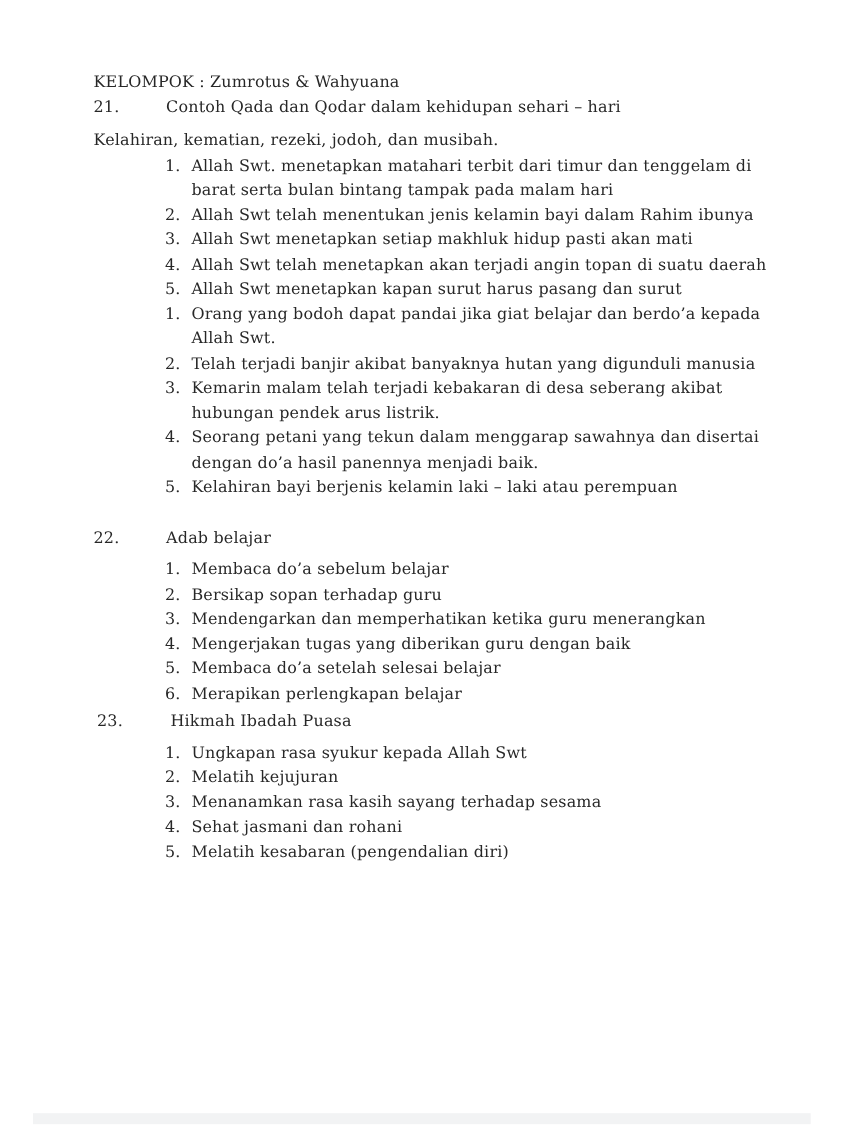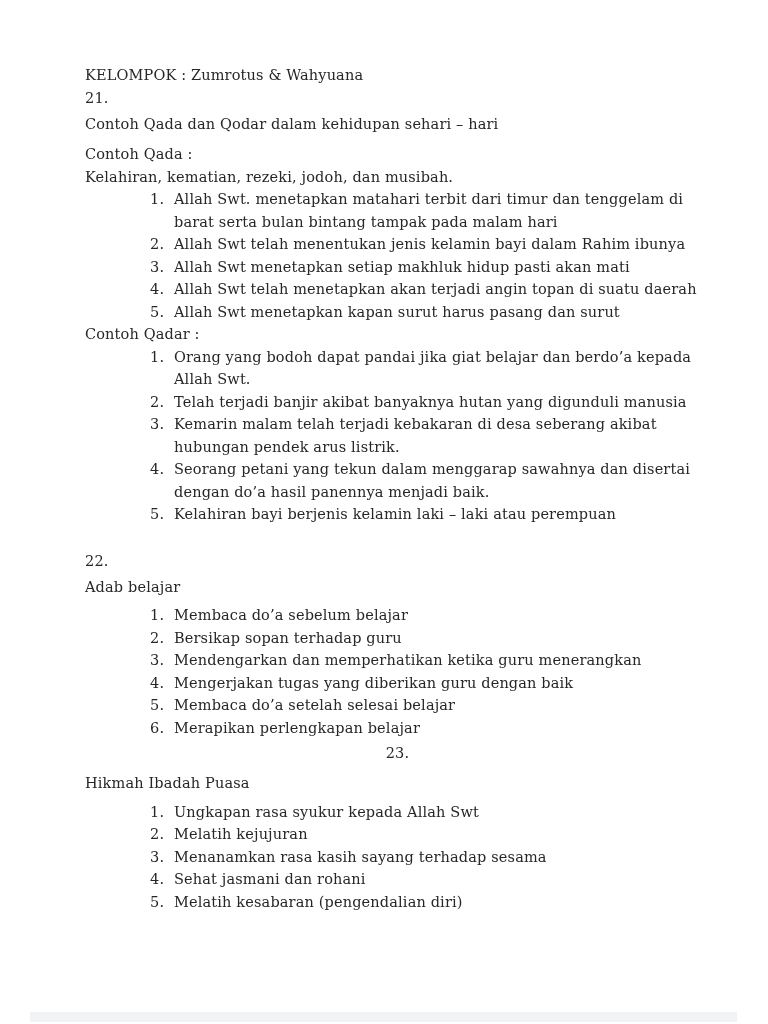--- a/index.html
+++ b/index.html
@@ -26,27 +26,26 @@
     line-height: 22.5px;
     letter-spacing: 0.15px;
   }
   .doc p { margin: 0; }
   .kelompok { margin: 0 0 15px 0; }
   .kisi     { margin: 0 0 36px 0; }
 
   .sec-head {
     display: flex;
     margin: 0;
-    flex-direction: column;
   }
   .sec-num {
     flex: 0 0 26px;
   }
   .sec-num.wide { flex-basis: 30px; text-align: center; }
-  .sec-title { flex: 1; }
+  .sec-title { flex: 1; margin-left: 40px; }
 
   .sub {
     margin-left: 52px;
   }
   .head-qada  { margin-top: 8px; margin-bottom: 8px; }
   .intro      { margin-bottom: 7px; }
   .head-qadar { margin-top: 25px; margin-bottom: 7px; }
 
   ol.lst {
     list-style: none;
@@ -86,32 +85,30 @@
 <div class="doc">
 
   <p class="kelompok">KELOMPOK : Zumrotus &amp; Wahyuana</p>
 
   <div class="sec sec21">
     <div class="sec-head">
       <span class="sec-num">21.</span>
       <span class="sec-title">Contoh Qada dan Qodar dalam kehidupan sehari – hari</span>
     </div>
 
-    <p class="sub head-qada">Contoh Qada :</p>
     <p class="sub intro">Kelahiran, kematian, rezeki, jodoh, dan musibah.</p>
 
     <ol class="lst">
       <li>Allah Swt. menetapkan matahari terbit dari timur dan tenggelam di barat serta bulan bintang tampak pada malam hari</li>
       <li>Allah Swt telah menentukan jenis kelamin bayi dalam Rahim ibunya</li>
       <li>Allah Swt menetapkan setiap makhluk hidup pasti akan mati</li>
       <li>Allah Swt telah menetapkan akan terjadi angin topan di suatu daerah</li>
       <li>Allah Swt menetapkan kapan surut harus pasang dan surut</li>
     </ol>
 
-    <p class="sub head-qadar">Contoh Qadar :</p>
 
     <ol class="lst">
       <li>Orang yang bodoh dapat pandai jika giat belajar dan berdo’a kepada Allah Swt.</li>
       <li>Telah terjadi banjir akibat banyaknya hutan yang digunduli manusia</li>
       <li>Kemarin malam telah terjadi kebakaran di desa seberang akibat hubungan pendek arus listrik.</li>
       <li>Seorang petani yang tekun dalam menggarap sawahnya dan disertai dengan do’a hasil panennya menjadi baik.</li>
       <li>Kelahiran bayi berjenis kelamin laki – laki atau perempuan</li>
     </ol>
   </div>
 

